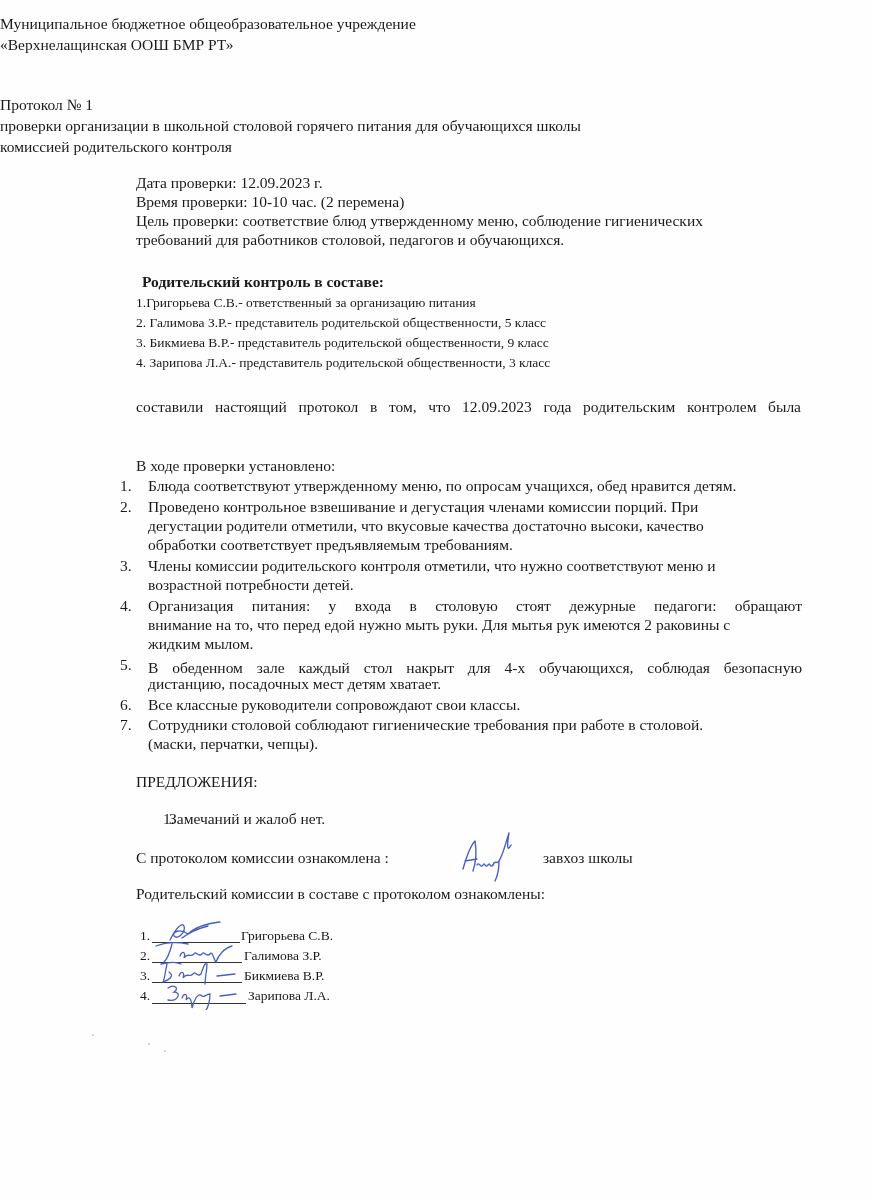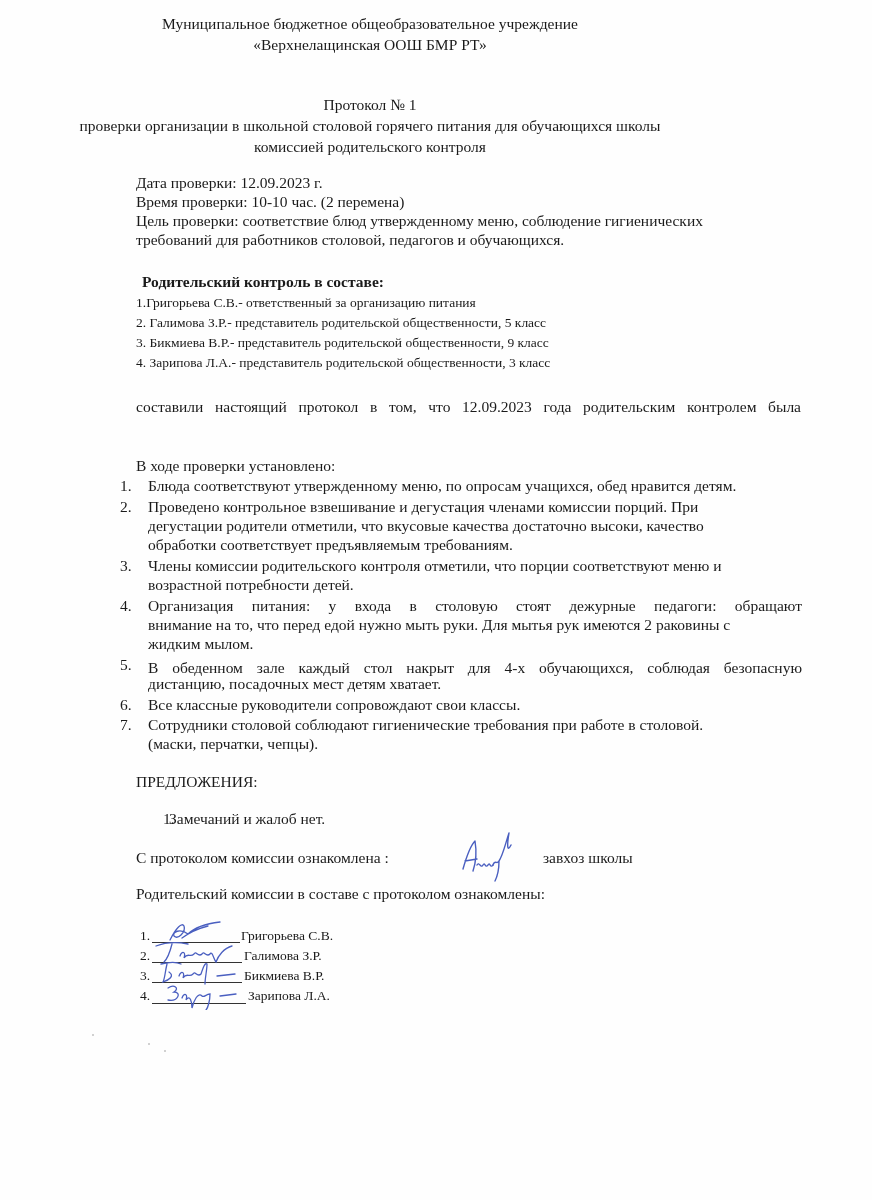--- a/index.html
+++ b/index.html
@@ -1,20 +1,20 @@
 <!DOCTYPE html>
 <html><head>
 <meta charset="utf-8">
 <style>
   html, body { margin: 0; padding: 0; background: #ffffff; }
   body { width: 872px; height: 1200px; position: relative; overflow: hidden;
          font-family: "Liberation Serif", "DejaVu Serif", serif; color: #1a1a1a; }
   .page { position: absolute; left: 0; top: 0; width: 872px; height: 1200px; background: #fefefe; }
   .abs { position: absolute; white-space: nowrap; }
-  .center { left: 0; width: 740px; text-align: center; }
+  .center { left: 0; width: 740px; text-align: left; }
   .t15 { font-size: 15.5px; line-height: 20px; }
   .t13 { font-size: 13.5px; line-height: 20px; }
   .bold { font-weight: bold; }
   .justify-line { display: block; text-align: justify; text-align-last: justify; }
   .sig { position: absolute; }
   .sig svg { display: block; }
   .underline-blank { position: absolute; height: 0; border-bottom: 1px solid #333; }
   .speck { position: absolute; width: 2px; height: 2px; background: #999; border-radius: 1px; opacity: .6; }
 </style>
 </head>
@@ -50,21 +50,21 @@
 
     <div class="abs t15" style="left:120px; top:476px;">1.</div>
     <div class="abs t15" style="left:148px; top:476px;">Блюда соответствуют утвержденному меню, по опросам учащихся, обед нравится  детям.</div>
 
     <div class="abs t15" style="left:120px; top:497px;">2.</div>
     <div class="abs t15" style="left:148px; top:497px;">Проведено контрольное взвешивание и дегустация членами комиссии порций. При</div>
     <div class="abs t15" style="left:148px; top:516px;">дегустации родители отметили, что вкусовые качества достаточно высоки, качество</div>
     <div class="abs t15" style="left:148px; top:535px;">обработки соответствует предъявляемым требованиям.</div>
 
     <div class="abs t15" style="left:120px; top:556px;">3.</div>
-    <div class="abs t15" style="left:148px; top:556px;">Члены комиссии родительского контроля  отметили, что порции соответствуют меню и</div>
+    <div class="abs t15" style="left:148px; top:556px;">Члены комиссии родительского контроля  отметили, что нужно соответствуют меню и</div>
     <div class="abs t15" style="left:148px; top:575px;">возрастной потребности детей.</div>
 
     <div class="abs t15" style="left:120px; top:596px;">4.</div>
     <div class="abs t15" style="left:148px; top:596px; width:654px;">
         <span class="justify-line">Организация питания: у входа в столовую стоят дежурные педагоги: обращают</span>
       </div>
     <div class="abs t15" style="left:148px; top:615px;">внимание на то, что перед едой нужно мыть руки. Для мытья рук имеются 2 раковины с</div>
     <div class="abs t15" style="left:148px; top:634px;">жидким  мылом.</div>
 
     <div class="abs t15" style="left:120px; top:655px;">5.</div>

